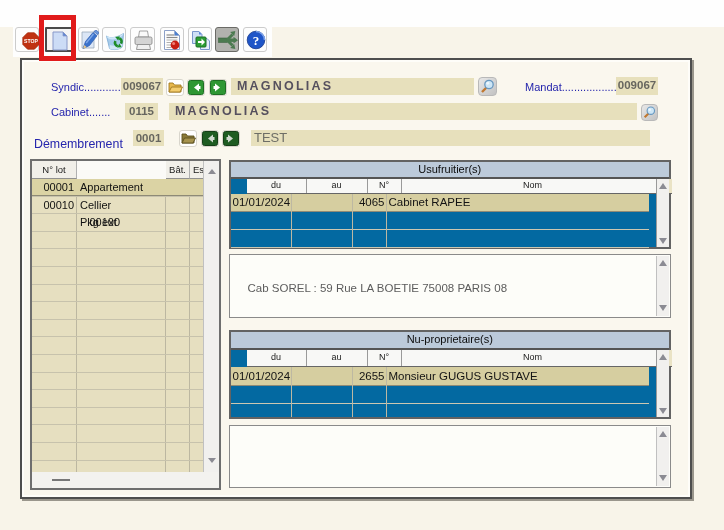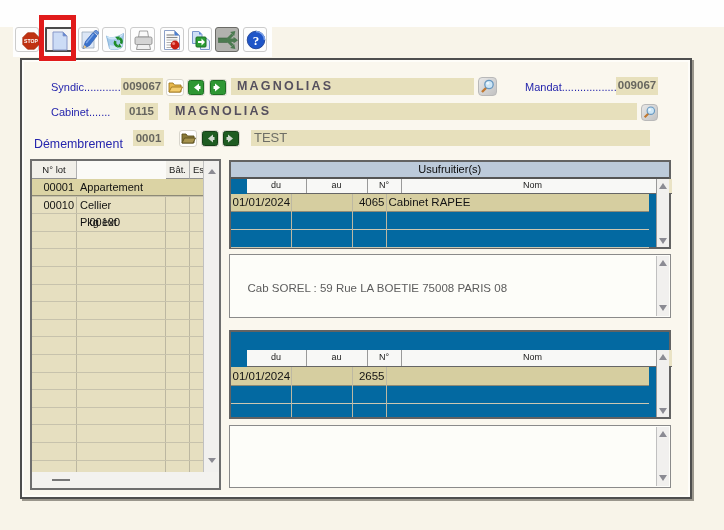--- a/index.html
+++ b/index.html
@@ -261,31 +261,33 @@
 
 <div class="abs txa" style="top:253.5px; height:64px;">
   <div class="txt">Cab SOREL : 59 Rue LA BOETIE 75008 PARIS 08</div>
   <div class="vsb" style="top:1px; right:1px; width:13.5px; height:60px;">
     <div class="tri-up" style="left:2px; top:4px; border-left-width:4.5px; border-right-width:4.5px;"></div>
     <div class="tri-dn" style="left:2px; top:49px; border-left-width:4.5px; border-right-width:4.5px;"></div>
   </div>
 </div>
 
 <div class="abs rgrid" style="top:330px; height:89px;">
+  <div class="rtitle">Nu-proprietaire(s)</div>
   <div class="rhead" style="height:17.5px;">
     <div class="rhc" style="left:0; width:60px; line-height:15px;">du</div>
     <div class="rhc" style="left:60px; width:61px; line-height:15px;">au</div>
     <div class="rhc" style="left:121px; width:34px; line-height:15px;">N°</div>
     <div class="rhc" style="left:155px; width:263px; line-height:15px;">Nom</div>
     <div style="position:absolute; left:418px; top:0; width:7.5px; height:100%; background:#eae3c5;"></div>
   </div>
   <div style="position:absolute; left:0; top:35px; width:418px; height:50px; overflow:hidden;">
     <div class="rrow1" style="top:0; height:18.5px; line-height:18px;">
       <span style="position:absolute; left:2px;">01/01/2024</span>
       <span style="position:absolute; left:121px; width:33px; text-align:right;">2655</span>
+      <span style="position:absolute; left:158px;">Monsieur GUGUS GUSTAVE</span>
     </div>
     <div class="rgl" style="top:18.5px;"></div>
     <div class="rgl" style="top:37px;"></div>
     <div class="rvline" style="left:60px; top:0; height:50px;"></div>
     <div class="rvline" style="left:121px; top:0; height:50px;"></div>
     <div class="rvline" style="left:155px; top:0; height:50px;"></div>
   </div>
   <div class="vsb" style="left:425.5px; top:17.5px; width:13px; height:67.5px; border-left:1px solid #9a9a9a;">
     <div class="tri-up" style="left:1.5px; top:4px; border-left-width:4.5px; border-right-width:4.5px;"></div>
     <div class="tri-dn" style="left:1.5px; top:58.5px; border-left-width:4.5px; border-right-width:4.5px;"></div>

